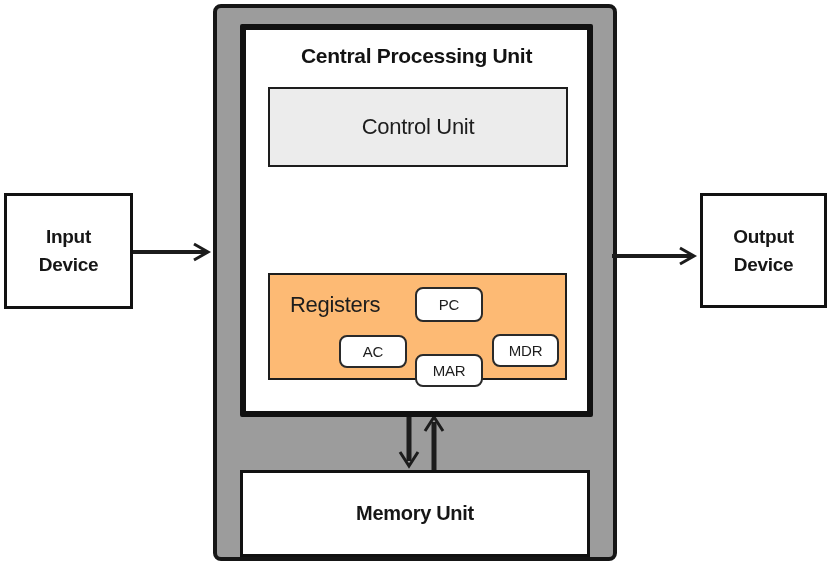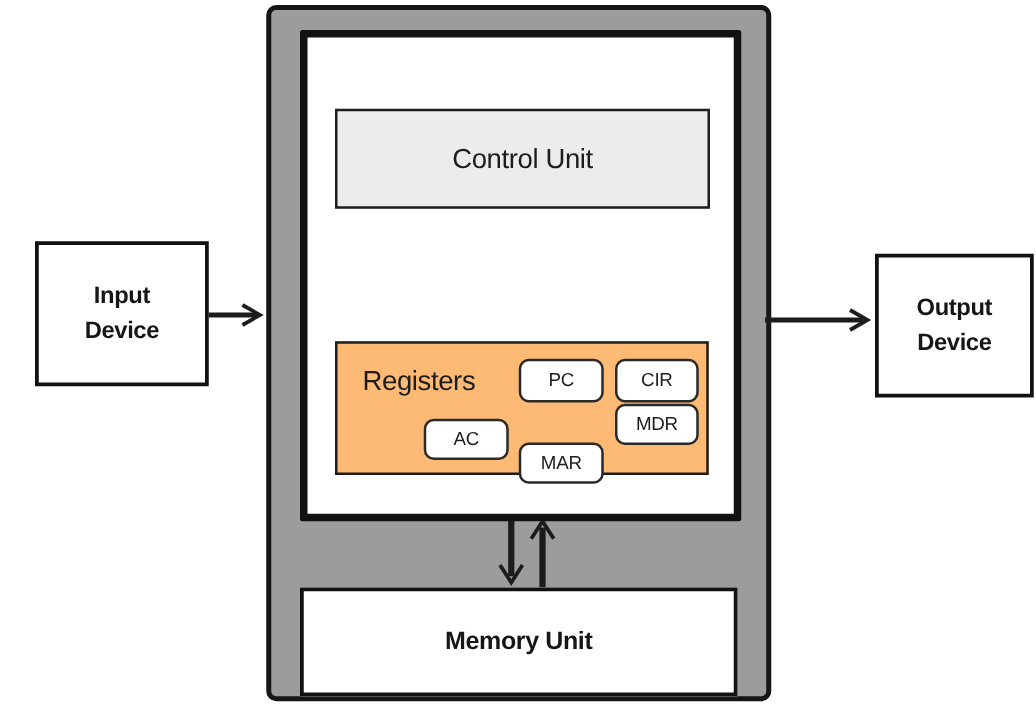--- a/index.html
+++ b/index.html
@@ -88,21 +88,21 @@
     justify-content: center;
     font-size: 15px;
     letter-spacing: -0.2px;
     color: #1d1d1d;
     text-align: right;
   }
   .chip-pc  { left: 145px; top: 12px; width: 68px; height: 35px; }
   .chip-cir { left: 222px; top: 12px; width: 67px; height: 35px; }
   .chip-ac  { left:  69px; top: 60px; width: 68px; height: 33px; }
   .chip-mar { left: 145px; top: 60px; width: 68px; height: 33px; margin-top: 19px; }
-  .chip-mdr { left: 222px; top: 48px; width: 67px; height: 33px; }
+  .chip-mdr { left: 222px; top: 59px; width: 67px; height: 33px; }
 
   
   .memory-box {
     position: absolute;
     left: 240px; top: 470px;
     width: 350px; height: 87px;
     background: #ffffff;
     border: 3px solid #111111;
     display: flex;
     align-items: center;
@@ -120,22 +120,22 @@
     display: flex;
     align-items: center;
     justify-content: center;
     text-align: center;
     font-size: 19px;
     font-weight: bold;
     line-height: 1.45;
     letter-spacing: -0.3px;
     padding: 0 14px;
   }
-  .input-device  { left: 4px;   top: 193px; width: 139px; height: 116px; margin-left: 24px; }
-  .output-device { left: 700px; top: 193px; width: 127px; height: 115px; margin-top: 10px; }
+  .input-device  { left: 4px;   top: 193px; width: 129px; height: 116px; }
+  .output-device { left: 700px; top: 193px; width: 127px; height: 115px; }
 
   .arrow-layer {
     position: absolute;
     left: 0; top: 0;
     width: 829px; height: 567px;
     pointer-events: none;
   }
 </style>
 </head>
 <body>
@@ -161,28 +161,28 @@
       <polyline points="400,452 409,466 418,452" stroke-width="3"></polyline>
     </g>
 
     <g stroke="#1c1c1c" fill="none">
       <line x1="434" y1="470" x2="434" y2="422" stroke-width="5"></line>
       <polyline points="425,431 434,417 443,431" stroke-width="3"></polyline>
     </g>
   </svg>
 
   <div class="cpu-box"></div>
+  <div class="cpu-title">Central Processing Unit</div>
 
   <div class="unit-box control-unit">Control Unit</div>
 
 
   <div class="registers-box">
     <span class="registers-label">Registers</span>
     <span class="reg-chip chip-pc">PC</span>
-    <span class="reg-chip chip-cir">CIR</span>
     <span class="reg-chip chip-ac">AC</span>
     <span class="reg-chip chip-mar">MAR</span>
     <span class="reg-chip chip-mdr">MDR</span>
   </div>
 
   <div class="memory-box">Memory Unit</div>
 
   <div class="device-box input-device">Input Device</div>
 
   <div class="device-box output-device">Output Device</div>

